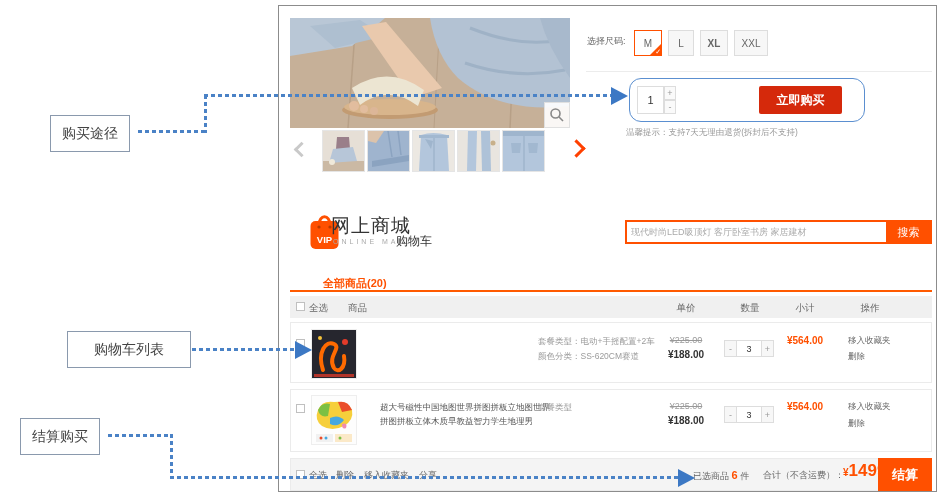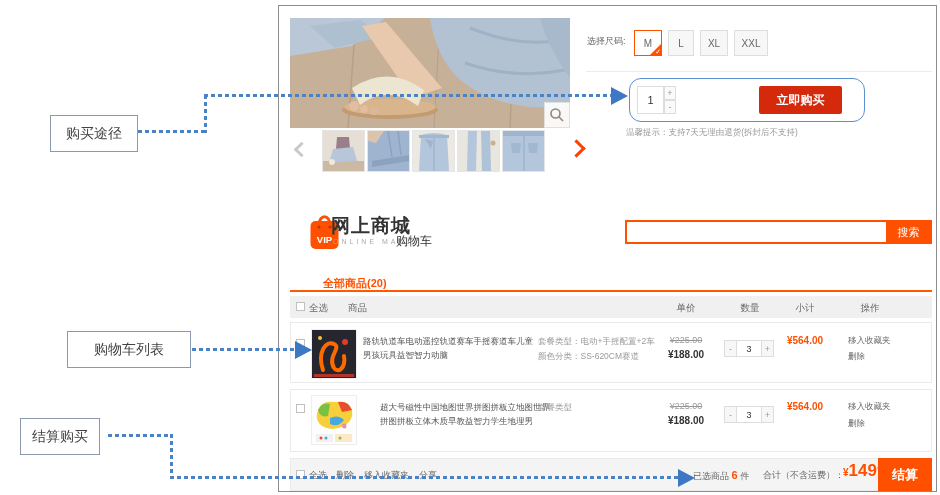--- a/index.html
+++ b/index.html
@@ -39,21 +39,21 @@
   .blue-round { border:1px solid #5b8fd0; border-radius:12px; z-index:30; pointer-events:none; }
   .qty-input { left:637px; top:86px; width:27px; height:28px; border:1px solid #ddd; text-align:center;
                font-size:11px; color:#333; background:#fff; }
   .qty-col-btn { left:664px; width:12px; height:14px; background:#fafafa; border:1px solid #ddd;
                  color:#999; font-size:9px; line-height:12px; text-align:center; cursor:pointer; }
   .btn { color:#fff; font-weight:bold; font-size:12px; display:flex; align-items:center;
          justify-content:center; border-radius:2px; cursor:pointer; }
   .tip { font-size:8.5px; color:#9a9a9a; }
 
   
-  .logo-title { font-size:19px; font-weight:bold; color:#333; letter-spacing:1px; }
+  .logo-title { font-size:19px; font-weight:normal; color:#333; letter-spacing:1px; }
   .logo-sub { font-size:7px; color:#aaa; letter-spacing:3px; }
   .page-label { font-size:12px; color:#333; }
   .search-wrap { left:625px; top:220px; width:307px; height:24px; border:2px solid #ff5000; background:#fff; }
   .search-input { position:absolute; left:4px; top:0; width:255px; height:20px; border:none; outline:none;
                   font-size:9px; color:#555; font-family:"Liberation Sans", sans-serif; }
   .search-input::placeholder { color:#aaa; }
   .search-btn { position:absolute; right:-1px; top:-1px; width:45px; height:22px; background:#ff5000;
                 color:#fff; font-size:11px; display:flex; align-items:center; justify-content:center; cursor:pointer; }
 
   
@@ -174,21 +174,21 @@
 
   <span class="abs size-label" style="left:587px; top:35px;">选择尺码:</span>
   <div class="abs size-btn sel" style="left:634px; width:28px;">
     <span>M</span>
     <span class="corner"></span>
     <span class="corner-check">✓</span>
   </div>
   <div class="abs size-btn" style="left:668px; width:26px;">
     <span>L</span>
   </div>
-  <div class="abs size-btn" style="left:700px; width:28px;">
+  <div class="abs size-btn" style="left:700px; width:28px;font-weight:bold;">
     <span>XL</span>
   </div>
   <div class="abs size-btn" style="left:734px; width:34px;">
     <span>XXL</span>
   </div>
 
   <div class="abs divider" style="left:586px; top:71px; width:346px;"></div>
 
   <div class="abs blue-round" style="left:629px; top:78px; width:236px; height:44px;"></div>
 
@@ -205,20 +205,21 @@
       <circle cx="9" cy="18" r="1.6" fill="#b83a00"></circle>
       <circle cx="20" cy="18" r="1.6" fill="#b83a00"></circle>
       <text x="14.5" y="34" text-anchor="middle" font-size="9.5" font-weight="bold" fill="#fff" font-family="Liberation Sans, sans-serif">VIP</text>
     </svg>
   </div>
   <div class="abs logo-title" style="left:331px; top:213px;">网上商城</div>
   <div class="abs logo-sub" style="left:333px; top:238px;">ONLINE MALL</div>
   <div class="abs page-label" style="left:396px; top:233px;text-align:right;">购物车</div>
 
   <div class="abs search-wrap">
+    <input class="search-input" type="text" placeholder="现代时尚LED吸顶灯 客厅卧室书房 家居建材" style="">
     <div class="search-btn">搜索</div>
   </div>
 
   <div class="abs tab" style="left:292px; top:276px;margin-left:31px;">全部商品(20)</div>
   <div class="abs tab-line" style="left:290px; top:290px; width:642px;"></div>
 
   <div class="abs thead">
     <span class="cbx" style="position:absolute; left:6px; top:6px;"></span>
     <span class="th" style="left:19px;">全选</span>
     <span class="th" style="left:58px;">商品</span>
@@ -232,21 +233,20 @@
   <span class="cbx abs" style="left:296px; top:339px;"></span>
   <div class="abs prod-img" style="left:311px; top:329px; width:46px; height:50px;">
     <svg width="44" height="48" viewBox="0 0 44 48">
       <rect width="44" height="48" fill="#26262e"></rect>
       <path d="M11,40 C5,22 14,10 22,14 C30,18 15,26 22,38 C26,44 34,38 32,26" fill="none" stroke="#ff6a00" stroke-width="4" stroke-linecap="round"></path>
       <circle cx="33" cy="12" r="3" fill="#e33b2a"></circle>
       <circle cx="8" cy="8" r="2" fill="#f5c33b"></circle>
       <rect x="2" y="44" width="40" height="3" fill="#b2342a"></rect>
     </svg>
   </div>
-  <div class="abs cell-t" style="left:363px; top:334px; width:172px;">路轨轨道车电动遥控轨道赛车手摇赛道车儿童男孩玩具益智智力动脑</div>
   <div class="abs spec" style="left:538px; top:336px;">套餐类型：电动+手摇配置+2车</div>
   <div class="abs spec" style="left:538px; top:351px;">颜色分类：SS-620CM赛道</div>
   <div class="abs del-price" style="left:686px; top:335px; transform:translateX(-50%);">¥225.00</div>
   <div class="abs cur-price" style="left:686px; top:349px; transform:translateX(-50%);">¥188.00</div>
   <div class="stp" style="left:724px; top:340px;">
     <span class="m">-</span>
     <input value="3" style="">
     <span class="p">+</span>
   </div>
   <div class="abs sub-price" style="left:805px; top:335px; transform:translateX(-50%);">¥564.00</div>
@@ -292,21 +292,21 @@
 
   <span class="abs total-label" style="left:693px; top:469px;"><span>已选商品</span>
     <span class="sel-count">6</span>
     <span>件</span></span>
 
   <span class="abs total-label" style="left:763px; top:469px;">合计（不含运费）：</span>
   <span class="abs" style="left:843px; top:461px;"><span class="total-cur">¥</span><span class="total-num">1499.89</span></span>
 
   <div class="abs checkout-btn">结算</div>
 
-  <div class="abs ann-box" style="left:50px; top:115px; width:88px; height:37px;">购买途径</div>
+  <div class="abs ann-box" style="left:50px; top:115px; width:80px; height:37px;">购买途径</div>
   <div class="abs dash-h" style="left:138px; top:130px; width:69px;"></div>
   <div class="abs dash-v" style="left:204px; top:95px; height:38px;"></div>
   <div class="abs dash-h" style="left:204px; top:94px; width:407px;"></div>
   <div class="abs arrow-r" style="left:611px; top:87px;"></div>
 
   <div class="abs ann-box" style="left:67px; top:331px; width:124px; height:37px;">购物车列表</div>
   <div class="abs dash-h" style="left:171px; top:348px; width:124px;"></div>
   <div class="abs arrow-r" style="left:295px; top:341px;"></div>
 
   <div class="abs ann-box" style="left:20px; top:418px; width:80px; height:37px;">结算购买</div>

